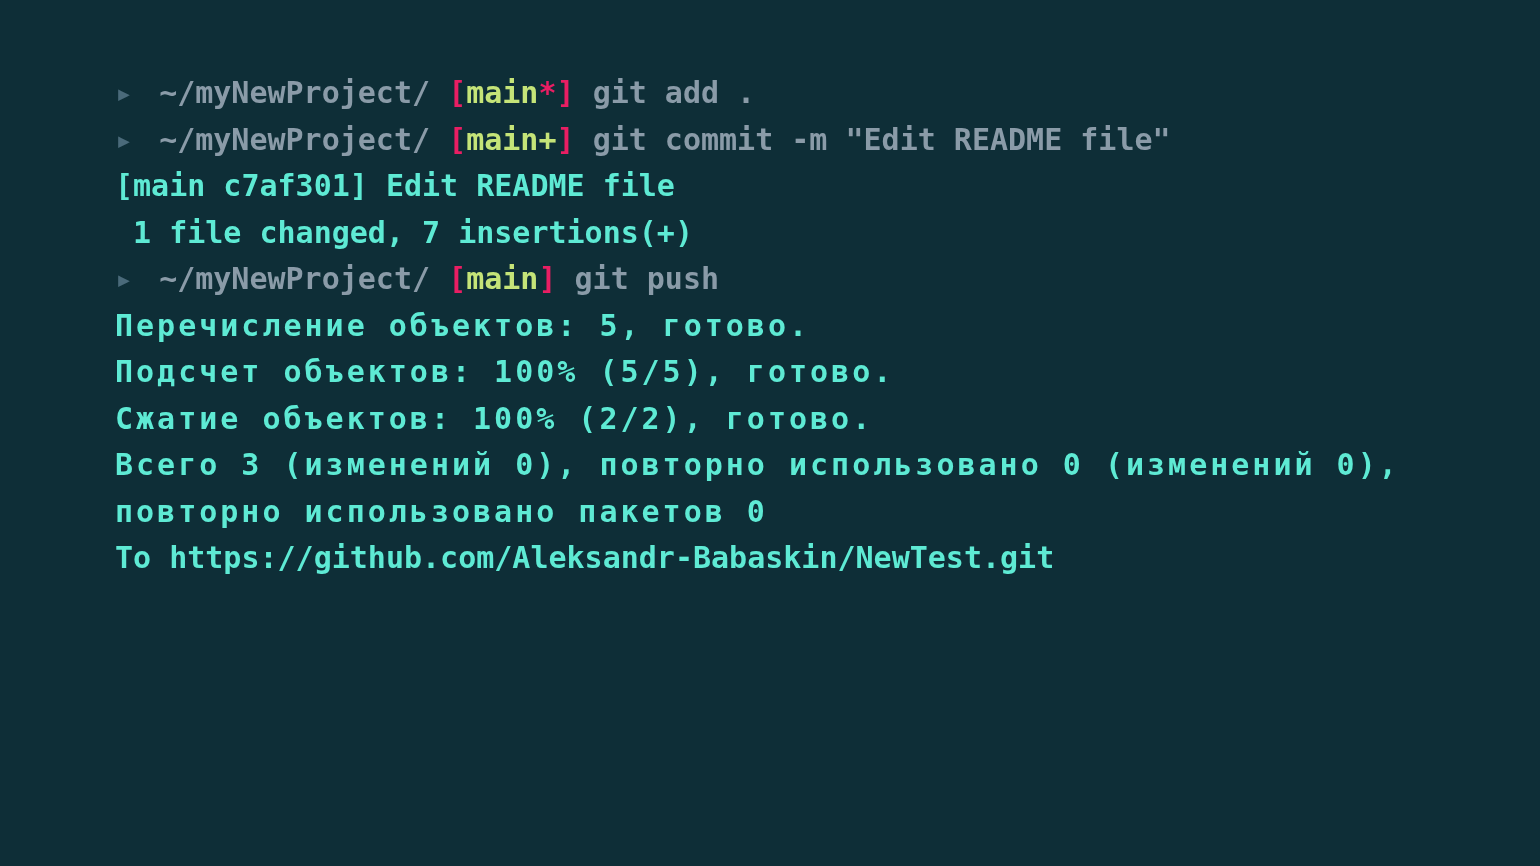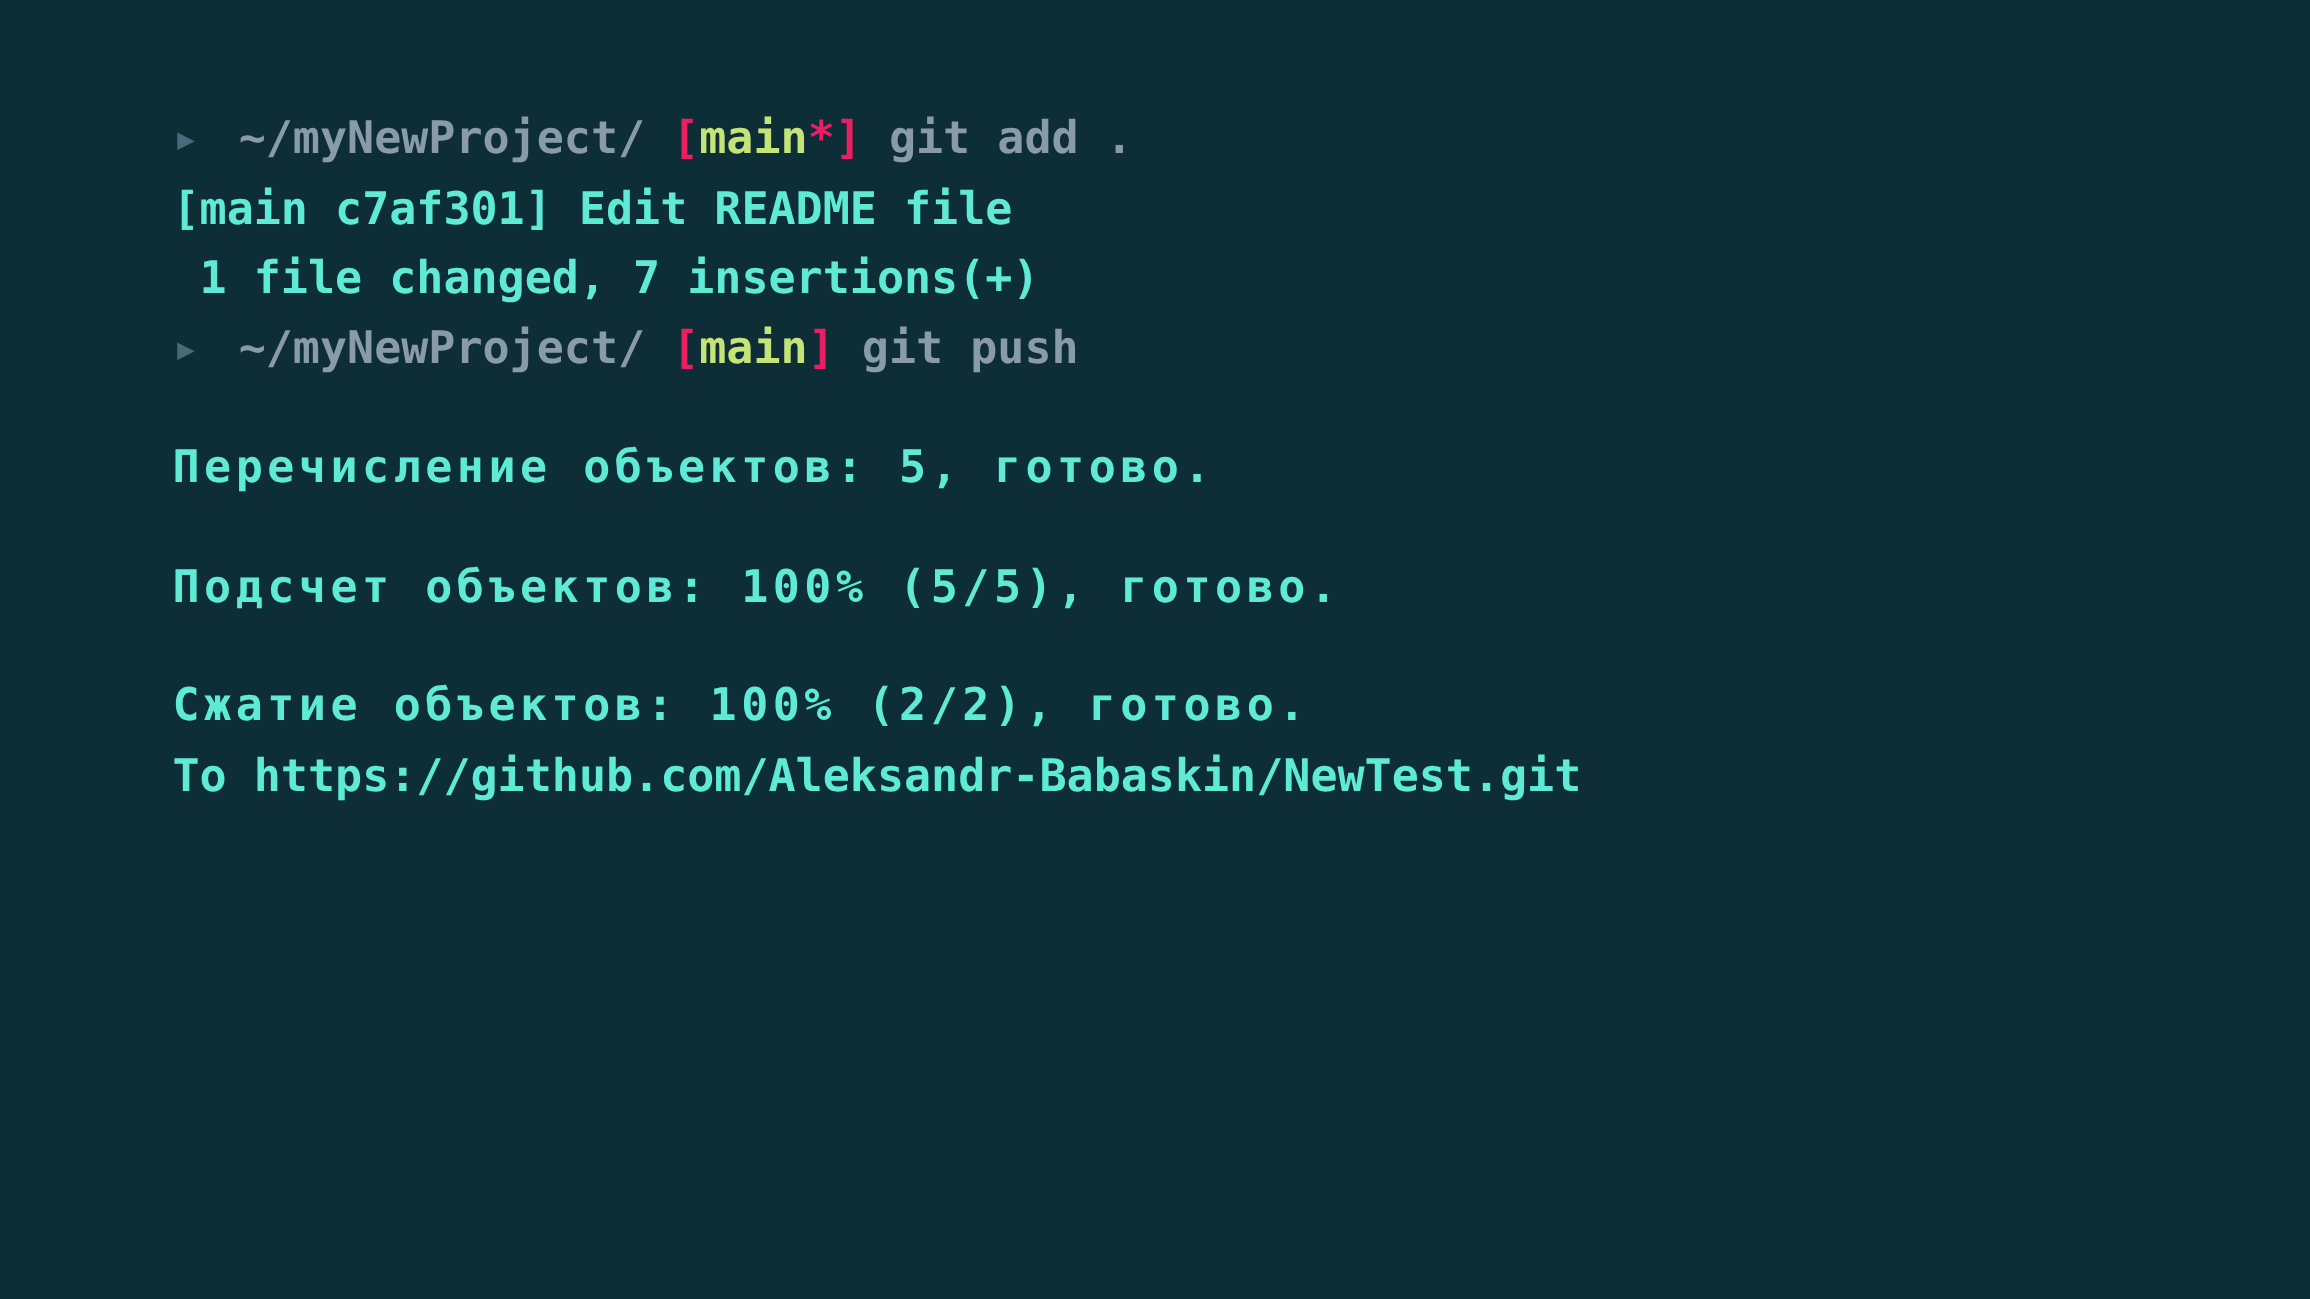--- a/index.html
+++ b/index.html
@@ -51,34 +51,35 @@
       color: #c5e478;
     }
     .command {
       color: #8a9ba8;
     }
     .output {
       color: #5eead4;
     }
     .output-spaced {
       letter-spacing: 3px;
-      margin-top: 33px;
     }
   </style>
 </head>
 <body>
 
 <div>
 
   <div class="line"><span class="prompt-marker">▸</span><span class="apple-icon"></span> <span class="path">~/myNewProject/</span> <span class="branch-bracket-open">[</span><span class="branch-name">main</span><span class="branch-star">*</span><span class="branch-bracket-close">]</span> <span class="command">git add .</span></div>
 
+  <div class="line"><span class="prompt-marker">▸</span><span class="apple-icon"></span> <span class="path">~/myNewProject/</span> <span class="branch-bracket-open">[</span><span class="branch-name">main</span><span class="branch-plus">+</span><span class="branch-bracket-close">]</span> <span class="command">git commit -m "Edit README file"</span></div>
 
   <div class="line output">[main c7af301] Edit README file</div>
   <div class="line output"> 1 file changed, 7 insertions(+)</div>
 
   <div class="line"><span class="prompt-marker">▸</span><span class="apple-icon"></span> <span class="path">~/myNewProject/</span> <span class="branch-bracket-open">[</span><span class="branch-name">main</span><span class="branch-bracket-close">]</span> <span class="command">git push</span></div>
 
   <div class="line output output-spaced">Перечисление объектов: 5, готово.</div>
   <div class="line output output-spaced">Подсчет объектов: 100% (5/5), готово.</div>
   <div class="line output output-spaced">Сжатие объектов: 100% (2/2), готово.</div>
+  <div class="line output output-spaced">Всего 3 (изменений 0), повторно использовано 0 (изменений 0), повторно использовано пакетов 0</div>
   <div class="line output">To https://github.com/Aleksandr-Babaskin/NewTest.git</div>
 
 </div>
 
 </body></html>

